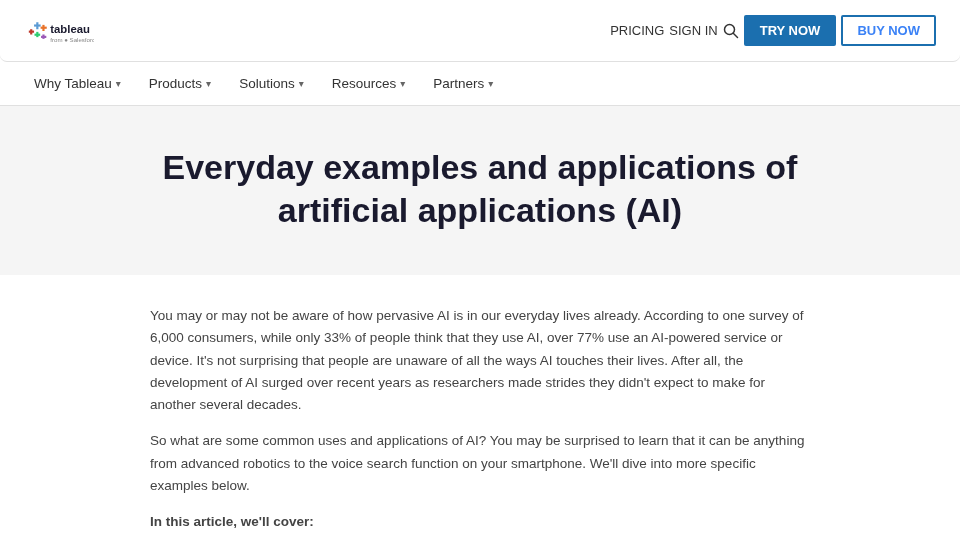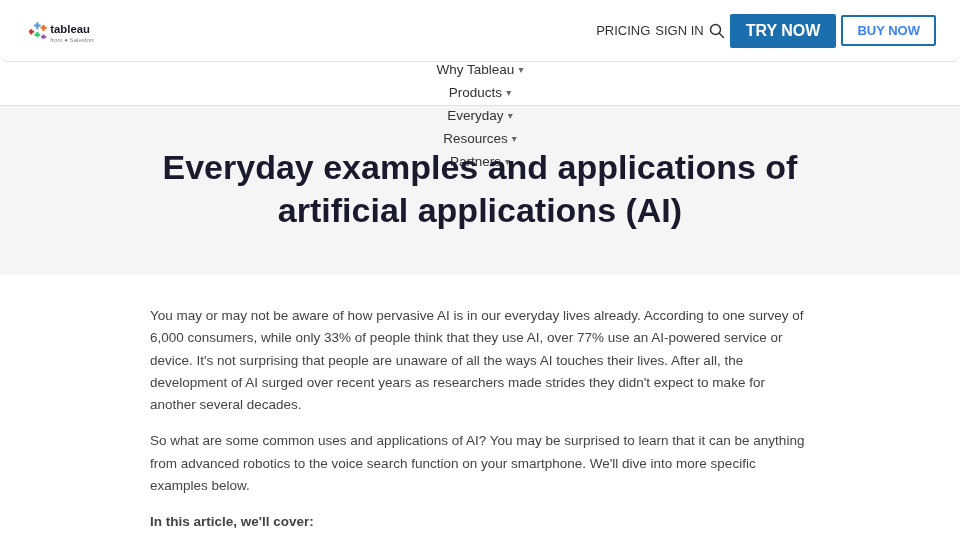--- a/index.html
+++ b/index.html
@@ -34,21 +34,21 @@
       color: #333;
       font-size: 16px;
       display: flex;
       align-items: center;
     }
     .btn-try {
       background: #1b6faf;
       color: #fff;
       border: none;
       padding: 8px 16px;
-      font-size: 16px;
+      font-size: 13px;
       font-weight: 600;
       cursor: pointer;
       border-radius: 2px;
     }
     .btn-buy {
       background: #fff;
       color: #3b82f6;
       border: 2px solid #1b6faf;
       padding: 6px 14px;
       font-size: 13px;
@@ -59,21 +59,20 @@
 
     
     nav {
       display: flex;
       align-items: center;
       padding: 0 24px;
       height: 44px;
       border-bottom: 1px solid #e0e0e0;
       background: #fff;
       gap: 8px;
-      flex-direction: column;
     }
     .nav-item {
       display: flex;
       align-items: center;
       gap: 4px;
       font-size: 13.5px;
       color: #333;
       cursor: pointer;
       padding: 0 10px;
       height: 44px;
@@ -168,21 +167,21 @@
 <nav>
   <a class="nav-item">
     <span>Why Tableau</span>
     <span class="chevron">▾</span>
   </a>
   <a class="nav-item">
     <span>Products</span>
     <span class="chevron">▾</span>
   </a>
   <a class="nav-item">
-    <span>Everyday</span>
+    <span>Solutions</span>
     <span class="chevron">▾</span>
   </a>
   <a class="nav-item">
     <span>Resources</span>
     <span class="chevron">▾</span>
   </a>
   <a class="nav-item">
     <span>Partners</span>
     <span class="chevron">▾</span>
   </a>

